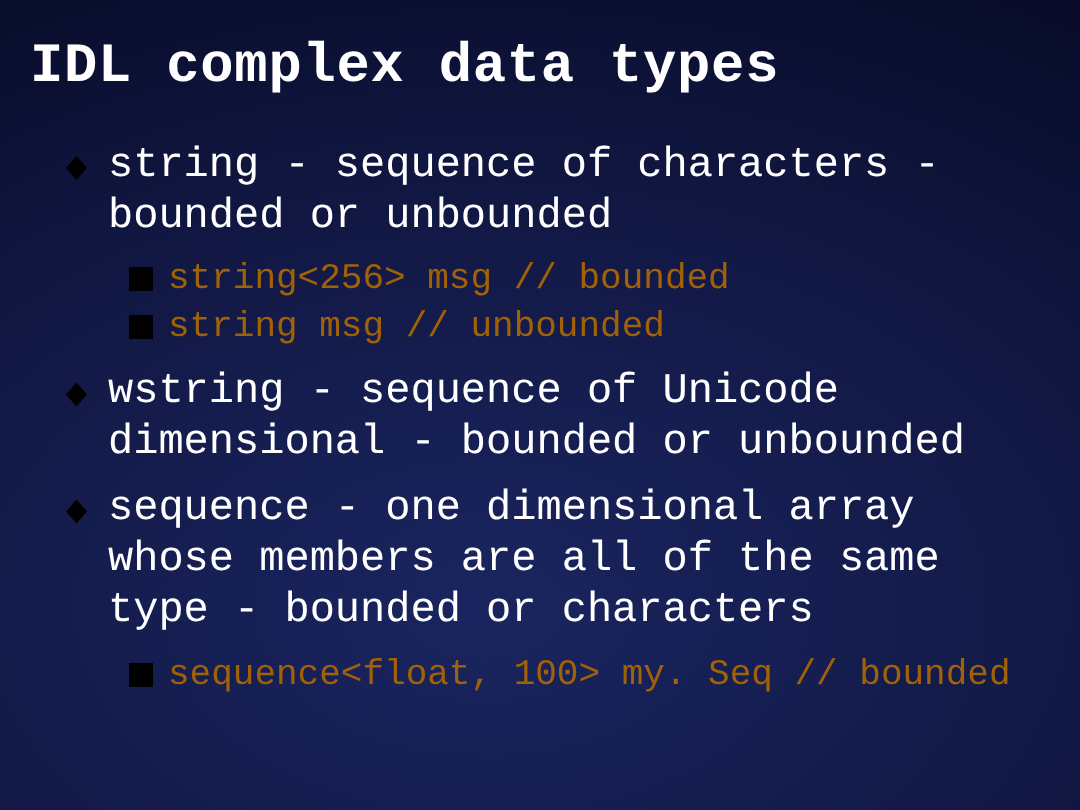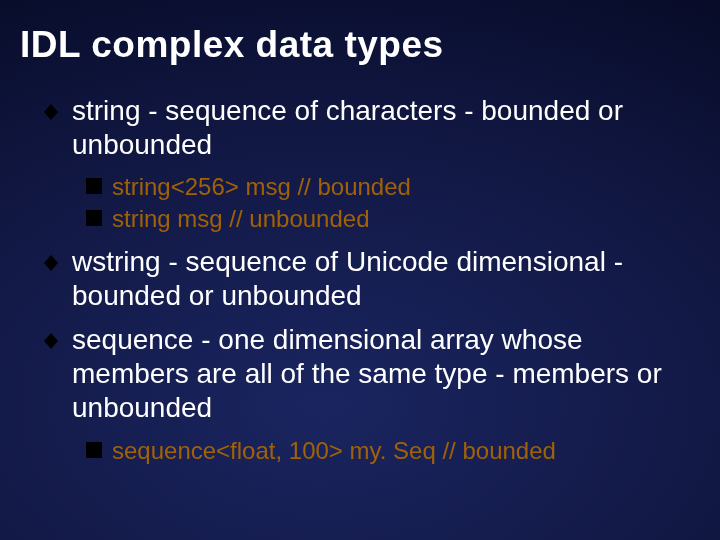--- a/index.html
+++ b/index.html
@@ -8,20 +8,21 @@
     font-family: Arial, Helvetica, sans-serif;
     background: #000;
     background: radial-gradient(ellipse 140% 120% at 45% 75%, #1a2560 0%, #131a48 35%, #0a0f30 65%, #000010 100%);
     color: #fff;
   }
   .slide {
     width: 720px;
     height: 469px;
     padding: 10px 0 0 0;
     position: relative;
+    font-family: Liberation Mono, monospace;
   }
   .title {
     color: #fff;
     font-size: 37px;
     font-weight: bold;
     padding: 14px 20px 12px 20px;
     letter-spacing: 0.5px;
   }
   .content {
     padding: 16px 28px 0 44px;
@@ -100,21 +101,21 @@
       </span>
       <span class="text">wstring - sequence of Unicode dimensional - bounded or unbounded</span>
     </div>
 
     <div class="bullet-l1">
       <span class="marker">
         <svg width="14" height="16" viewBox="0 0 14 16">
             <polygon points="7,0 14,8 7,16 0,8" fill="#000"></polygon>
           </svg>
       </span>
-      <span class="text">sequence - one dimensional array whose members are all of the same type - members or unbounded</span>
+      <span class="text">sequence - one dimensional array whose members are all of the same type - bounded or characters</span>
     </div>
     <div class="sub-group">
       <div class="bullet-l2">
         <span class="marker"></span>
         <span class="text">sequence&lt;float, 100&gt; my. Seq   // bounded</span>
       </div>
     </div>
 
   </div>
 </div>

